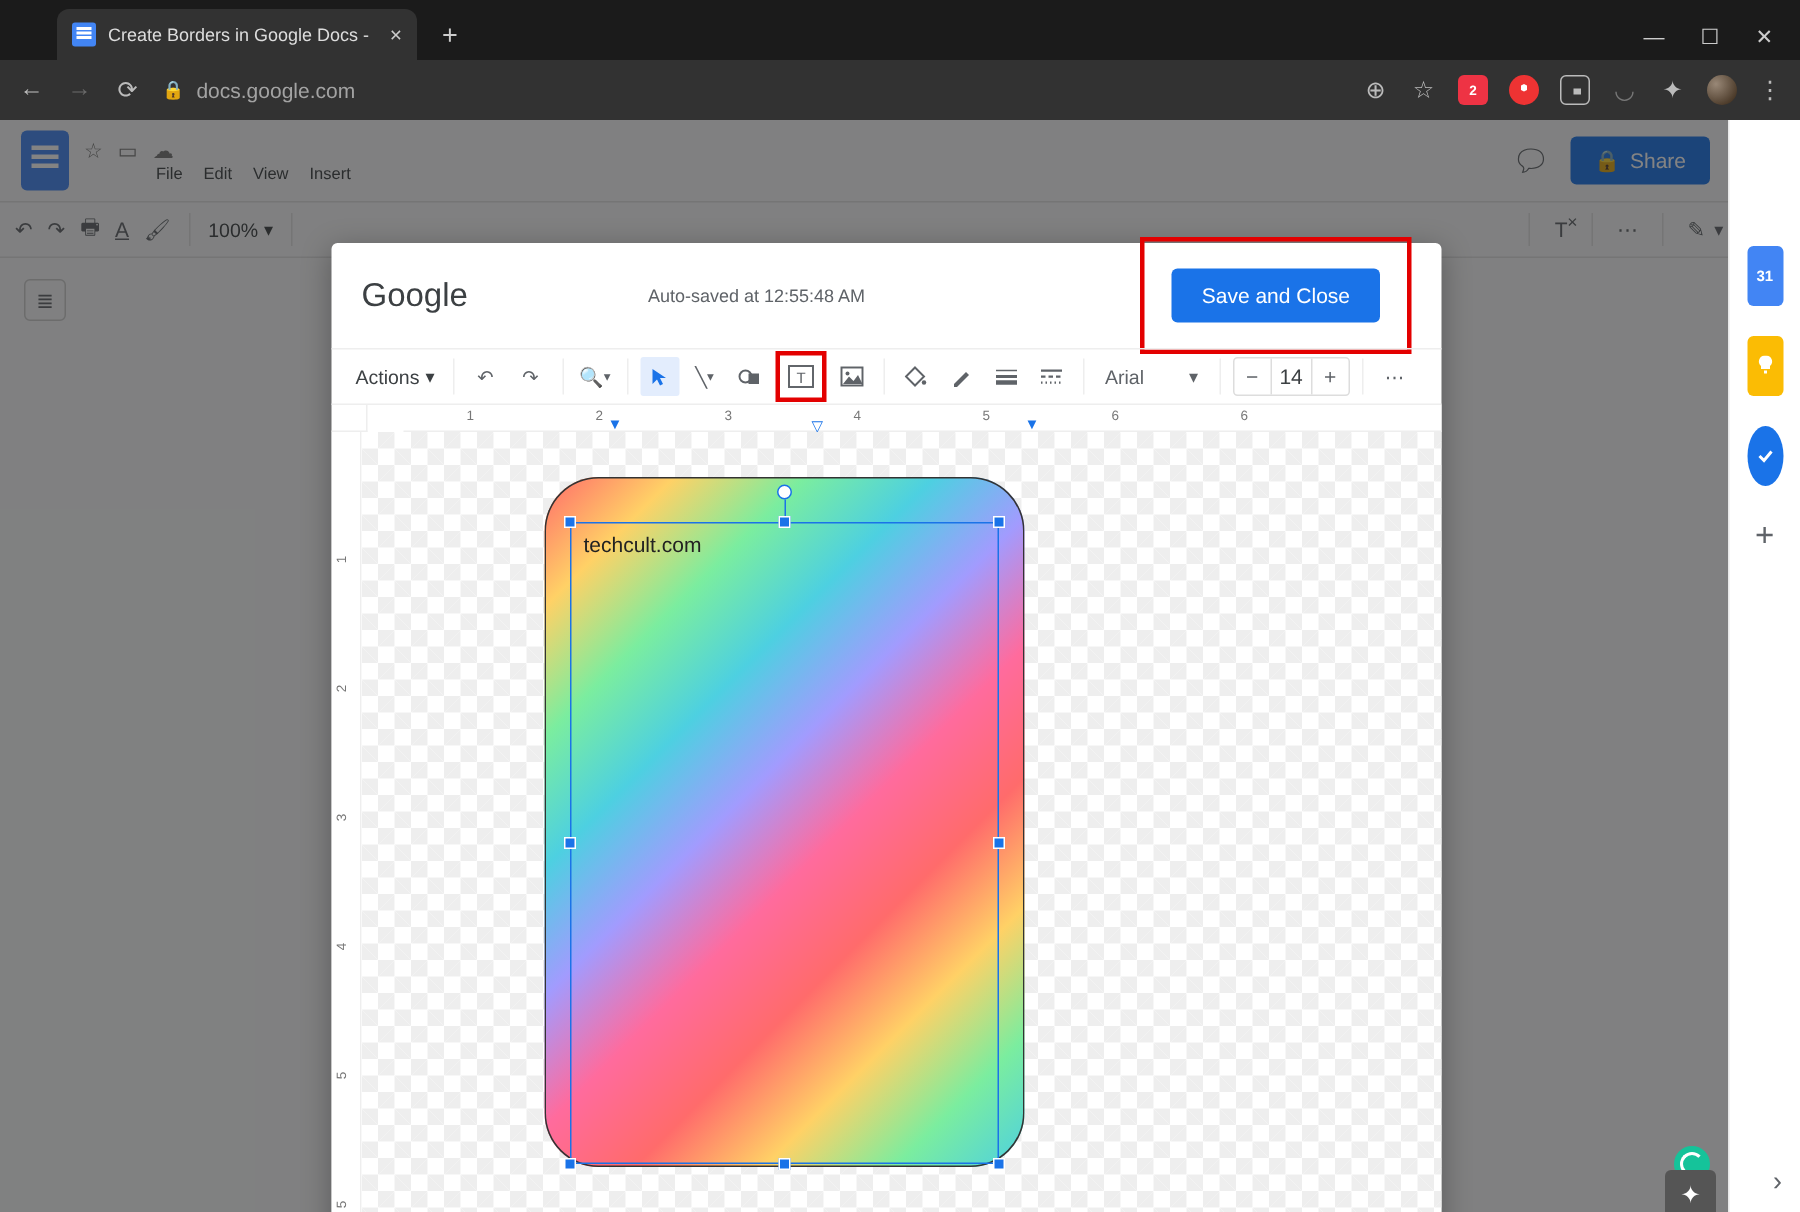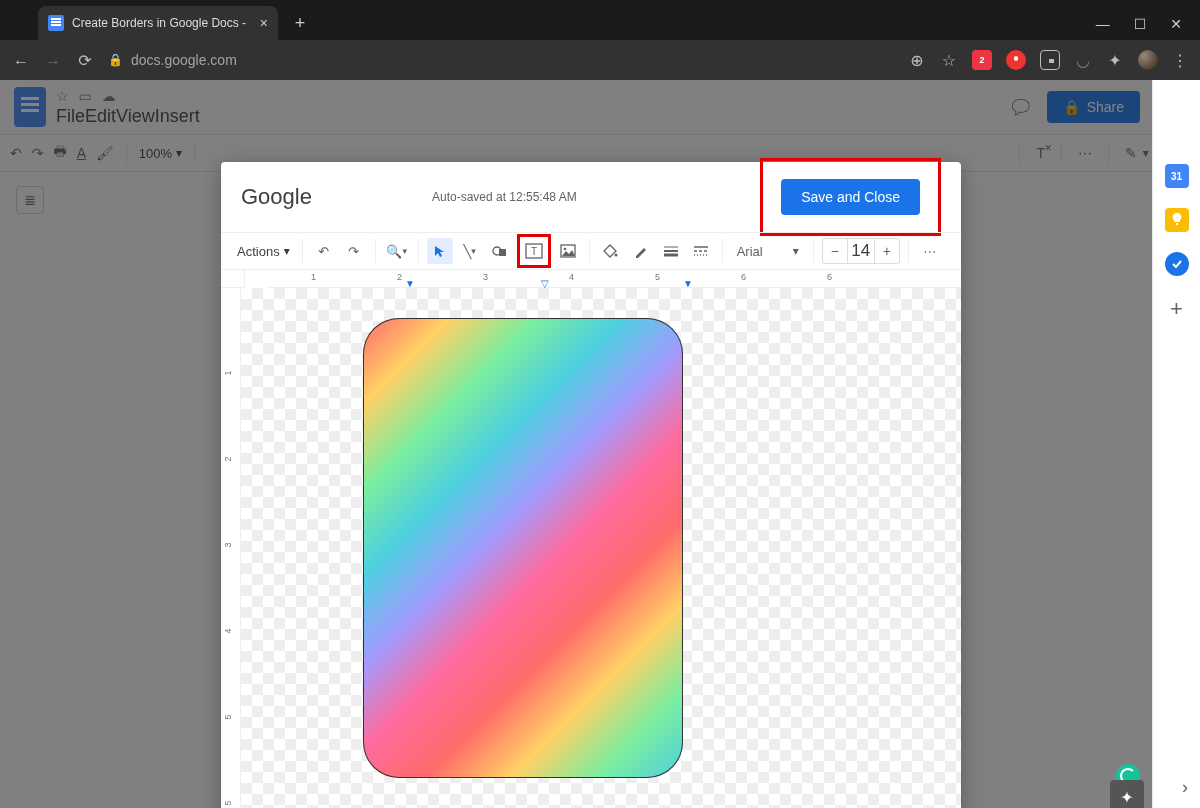--- a/index.html
+++ b/index.html
@@ -30,38 +30,38 @@
   
   .docs-area { position:relative; height: 728px; background:#f8f9fa; }
   .overlay { position:absolute; inset:0; background:rgba(30,30,30,0.55); z-index:5; }
 
   .docs-header { display:flex; align-items:center; height:54px; padding:6px 14px; gap:10px; }
   .docs-logo { width:32px; height:40px; background:#4285f4; border-radius:4px; position:relative; }
   .docs-logo::after { content:""; position:absolute; left:7px; top:10px; width:18px; height:3px; background:#fff; box-shadow:0 6px 0 #fff, 0 12px 0 #fff; }
   .doc-titleblock { display:flex; flex-direction:column; }
   .doc-title-row { display:flex; align-items:center; gap:8px; color:#3c4043; font-size:18px;}
   .doc-title-icons { color:#777; font-size:14px; display:flex; gap:10px;}
-  .menu-row { display:flex; color:#3c4043; font-size:18px; margin-top:2px;}
+  .menu-row { display:flex; gap:14px; color:#3c4043; font-size:11px; margin-top:2px;margin-left:48px;}
   .header-right { margin-left:auto; display:flex; align-items:center; gap:14px;}
   .share-btn { background:#1a73e8; color:#fff; border-radius:4px; padding:8px 16px; font-size:14px; display:flex; align-items:center; gap:6px;}
   .avatar-lg { width:32px; height:32px; border-radius:50%; background: radial-gradient(circle at 30% 30%, #998877, #332211);}
   .comment-icn { color:#5f6368; font-size:20px; transform: scaleX(-1);}
 
   .docs-toolbar { height:38px; border-top:1px solid #e0e0e0; border-bottom:1px solid #e0e0e0; display:flex; align-items:center; padding:0 10px; gap:10px; color:#5f6368; font-size:14px;}
   .tb-sep { width:1px; height:22px; background:#e0e0e0; margin:0 2px;}
   .zoom-sel { font-size:13px; color:#3c4043; display:flex; align-items:center; gap:4px;}
   .tb-right { margin-left:auto; display:flex; align-items:center; gap:14px;}
   .pencil-dd { display:flex; align-items:center; gap:6px;}
   .chev { font-size:12px;}
 
   .outline-panel { position:absolute; left:16px; top:106px; width:28px; height:28px; border:1px solid #ccc; border-radius:4px; color:#5f6368; display:flex; align-items:center; justify-content:center; font-size:14px;}
 
   
   .sidepanel { position:absolute; right:0; top:0; width:48px; height:100%; background:#fff; border-left:1px solid #e8e8e8; z-index:6; display:flex; flex-direction:column; align-items:center; padding-top:84px; gap:20px;}
-  .sp-icon { width:24px; height:24px; border-radius:4px; display:flex; align-items:center; justify-content:center; font-size:14px; font-weight:bold;}
+  .sp-icon { width:24px; height:40px; border-radius:4px; display:flex; align-items:center; justify-content:center; font-size:14px; font-weight:bold;}
   .cal { background:#4285f4; color:#fff; font-size:10px;}
   .keep { background:#fbbc04; color:#fff;}
   .tasks { background:#1a73e8; color:#fff; border-radius:50%;}
   .plus-side { color:#5f6368; font-size:22px;}
   .side-chev { position:absolute; bottom:10px; right:12px; color:#5f6368; font-size:18px;}
 
   
   .modal { position:absolute; left:221px; top:82px; width:740px; height:700px; background:#fff; z-index:10; box-shadow:0 4px 20px rgba(0,0,0,0.3); border-radius:4px; display:flex; flex-direction:column; }
   .modal-header { height:70px; display:flex; align-items:center; padding:0 20px; }
   .modal-title { font-size:22px; color:#3c4043; }
@@ -71,21 +71,21 @@
 
   .modal-toolbar { height:38px; border-top:1px solid #eee; border-bottom:1px solid #eee; display:flex; align-items:center; padding:0 12px; gap:4px; color:#5f6368; font-size:13px;}
   .mtb-btn { min-width:26px; height:26px; display:flex; align-items:center; justify-content:center; border-radius:2px; padding:0 2px;}
   .mtb-btn.sel { background:#e3edfd; color:#1a73e8;}
   .mtb-sep { width:1px; height:24px; background:#eee; margin:0 4px;}
   .actions-btn { font-size:13px; color:#3c4043; padding:0 4px; display:flex; gap:4px; align-items:center;}
   .textbox-hl { border:3px solid #e30000; padding:1px;}
   .font-wrap { display:flex; align-items:center; gap:30px; padding:0 6px;}
   .size-group { display:flex; align-items:center; border:1px solid #ddd; border-radius:3px; height:26px;}
   .size-btn { width:24px; text-align:center; color:#5f6368; font-size:14px;}
-  .size-val { width:28px; text-align:left; font-size:17px; color:#3c4043; border-left:1px solid #ddd; border-right:1px solid #ddd; height:100%; display:flex; align-items:center; justify-content:center;}
+  .size-val { width:28px; text-align:left; font-size:14px; color:#3c4043; border-left:1px solid #ddd; border-right:1px solid #ddd; height:100%; display:flex; align-items:center; justify-content:center;}
 
   .ruler-h { height:18px; background:#fff; border-bottom:1px solid #eee; position:relative; font-size:9px; color:#777; margin-left:24px;}
   .ruler-h .tick { position:absolute; top:2px; }
   .ruler-h .marker { position:absolute; top:8px; color:#1a73e8; font-size:10px;}
   .ruler-v { width:20px; background:#fff; border-right:1px solid #eee; position:relative; font-size:9px; color:#777;}
   .ruler-v .tick { position:absolute; left:4px; transform:rotate(-90deg);}
 
   .canvas-area { flex:1; display:flex; overflow:hidden;}
   .canvas { flex:1; position:relative;
     background-image:
@@ -358,17 +358,30 @@
         <span class="tick" style="top:166px">2</span>
         <span class="tick" style="top:252px">3</span>
         <span class="tick" style="top:338px">4</span>
         <span class="tick" style="top:424px">5</span>
         <span class="tick" style="top:510px">5</span>
       </div>
       <div class="canvas">
         <div class="border-shape">
           <div class="border-inner"></div>
         </div>
+        <div class="textbox-sel">
+          <div class="rot-handle"></div>
+          <div class="rot-line"></div>
+          <div class="sel-handle h-tl"></div>
+          <div class="sel-handle h-tm"></div>
+          <div class="sel-handle h-tr"></div>
+          <div class="sel-handle h-ml"></div>
+          <div class="sel-handle h-mr"></div>
+          <div class="sel-handle h-bl"></div>
+          <div class="sel-handle h-bm"></div>
+          <div class="sel-handle h-br"></div>
+          <span class="textbox-text">techcult.com</span>
+        </div>
       </div>
     </div>
   </div>
 
 </div>
 
 </body></html>

